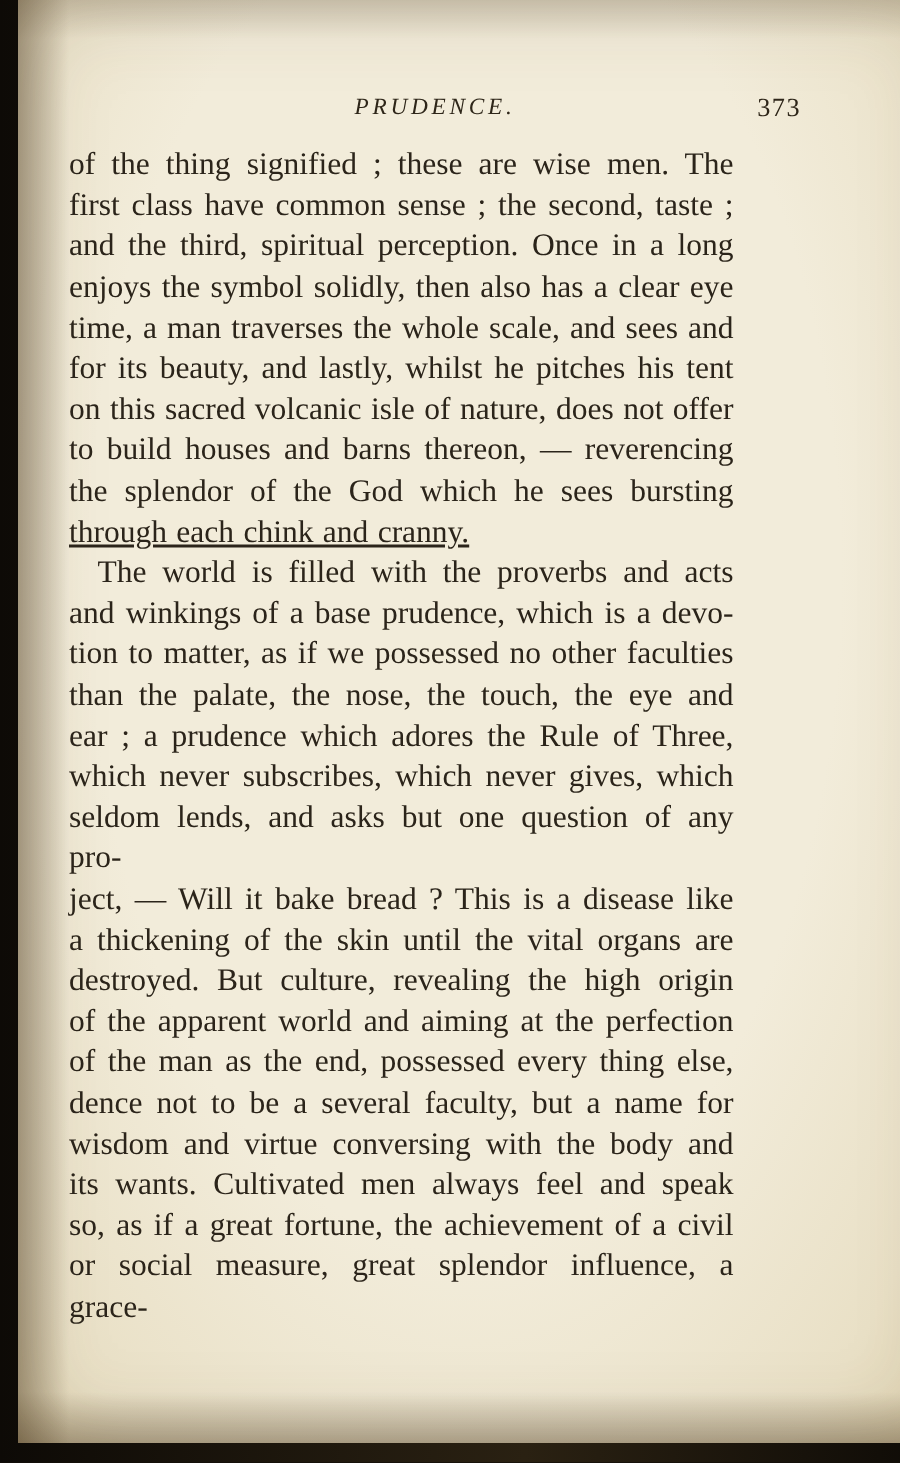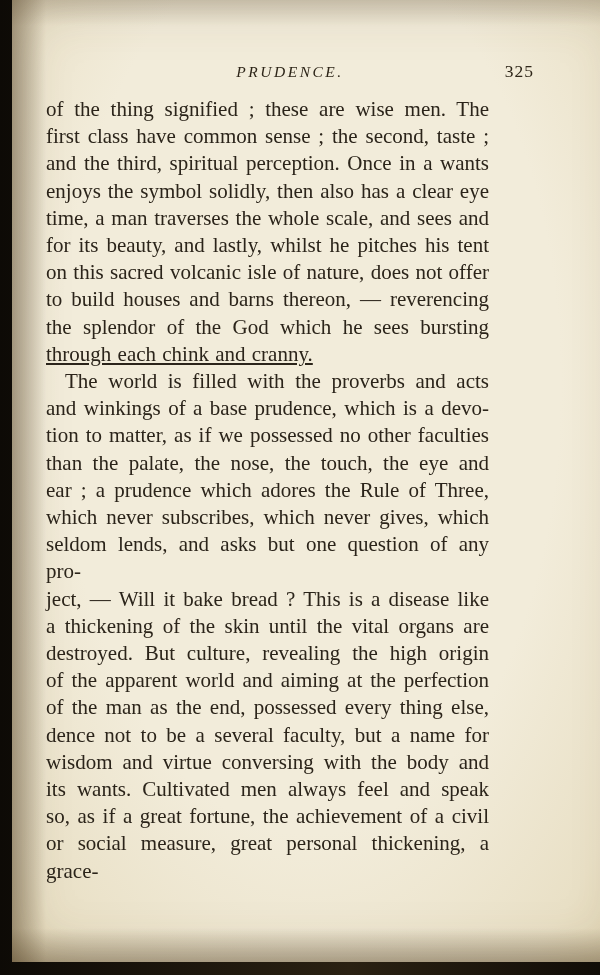--- a/index.html
+++ b/index.html
@@ -77,27 +77,27 @@
     text-indent: 19px;
   }
 </style>
 </head>
 <body>
 
 <div class="scan">
   <div class="book-page">
     <div class="page-header">
       <span class="running-head">PRUDENCE.</span>
-      <span class="page-number">325</span>
+      <span class="page-number">373</span>
     </div>
     <div class="text-block">
         <div class="paragraph">
           <div class="line">of the thing signified ; these are wise men.  The</div>
           <div class="line">first class have common sense ; the second, taste ;</div>
-          <div class="line">and the third, spiritual perception.  Once in a wants</div>
+          <div class="line">and the third, spiritual perception.  Once in a long</div>
           <div class="line">enjoys the symbol solidly, then also has a clear eye</div>
           <div class="line">time, a man traverses the whole scale, and sees and</div>
           <div class="line">for its beauty, and lastly, whilst he pitches his tent</div>
           <div class="line">on this sacred volcanic isle of nature, does not offer</div>
           <div class="line">to build houses and barns thereon, — reverencing</div>
           <div class="line">the splendor of the God which he sees bursting</div>
           <div class="line line-end">through each chink and cranny.</div>
         </div>
         <div class="paragraph indent">
           <div class="line">The world is filled with the proverbs and acts</div>
@@ -109,17 +109,17 @@
           <div class="line">seldom lends, and asks but one question of any pro-</div>
           <div class="line">ject, — Will it bake bread ?  This is a disease like</div>
           <div class="line">a thickening of the skin until the vital organs are</div>
           <div class="line">destroyed.  But culture, revealing the high origin</div>
           <div class="line">of the apparent world and aiming at the perfection</div>
           <div class="line">of the man as the end, possessed every thing else,</div>
           <div class="line">dence not to be a several faculty, but a name for</div>
           <div class="line">wisdom and virtue conversing with the body and</div>
           <div class="line">its wants.  Cultivated men always feel and speak</div>
           <div class="line">so, as if a great fortune, the achievement of a civil</div>
-          <div class="line">or social measure, great personal thickening, a grace-</div>
+          <div class="line">or social measure, great splendor influence, a grace-</div>
         </div>
       </div>
   </div>
 </div>
 
 </body></html>

